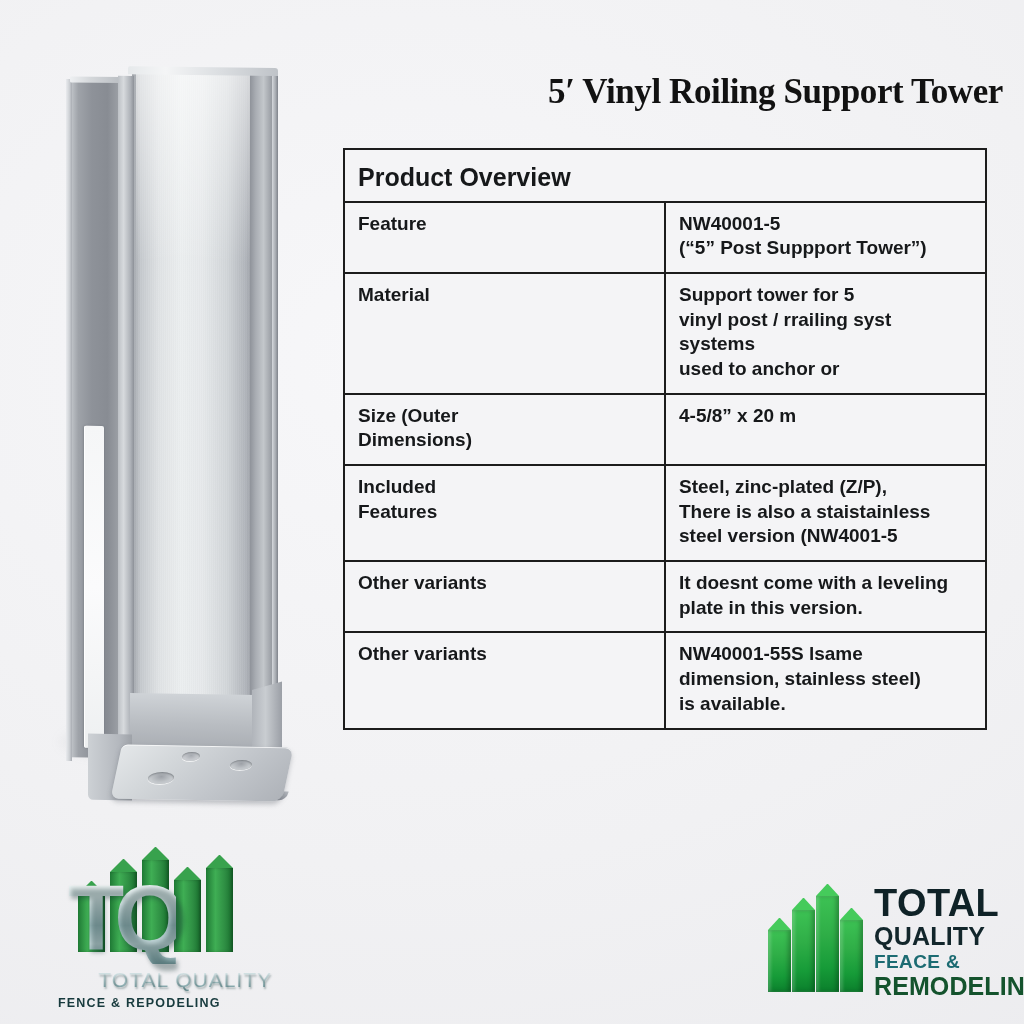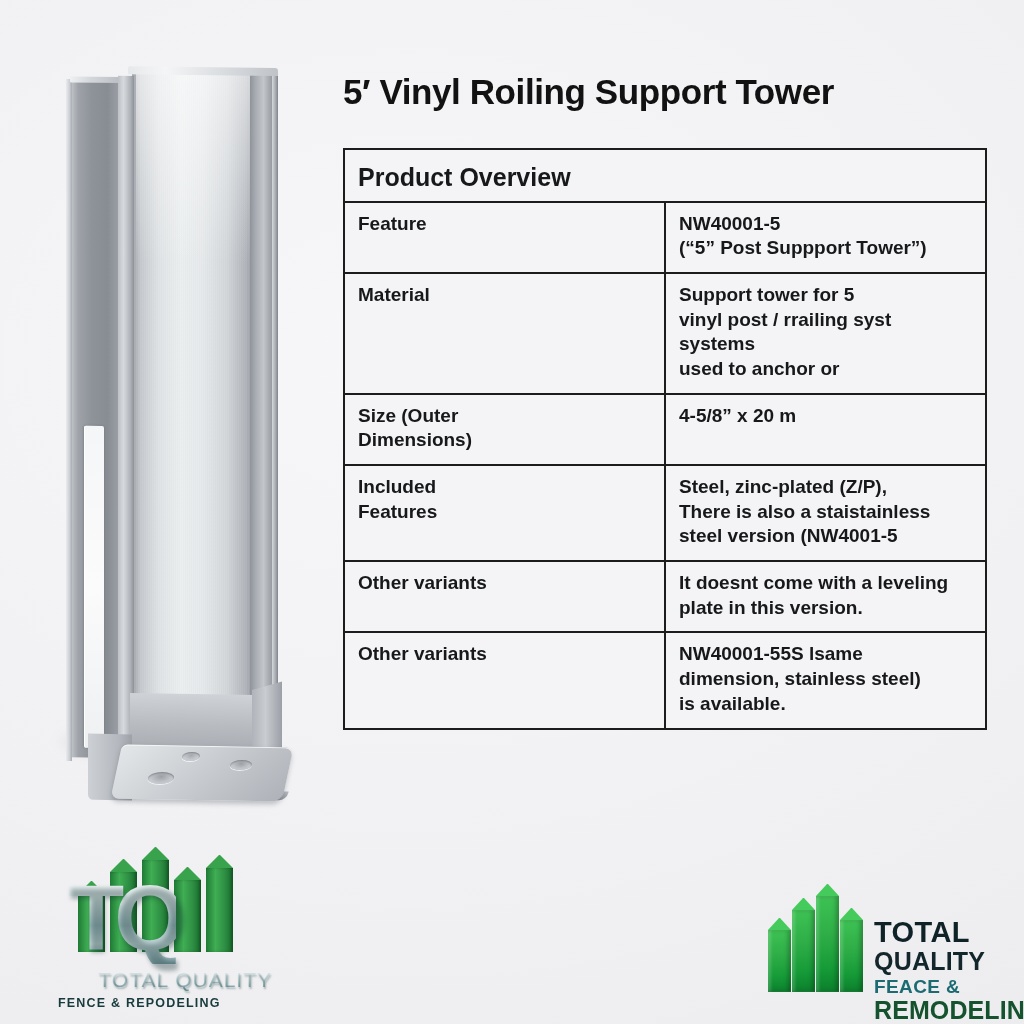--- a/index.html
+++ b/index.html
@@ -312,21 +312,22 @@
   .title {
     position: absolute;
     left: 343px;
     top: 72px;
     width: 660px;
     font-size: 35px;
     font-weight: 700;
     color: #121212;
     letter-spacing: -0.4px;
     z-index: 3;
-    font-family: Liberation Sans, sans-serif;
+    font-family: Liberation Serif, serif;
+    text-align: right;
   }
 
   
   .spec-table {
     position: absolute;
     left: 343px;
     top: 148px;
     width: 644px;
     border-collapse: collapse;
     table-layout: fixed;
@@ -447,21 +448,21 @@
     border-left: 11.5px solid transparent;
     border-right: 11.5px solid transparent;
     border-bottom: 12px solid #45cb5b;
   }
   .lr-pick.q1 { left: 2px;  height: 62px; }
   .lr-pick.q2 { left: 26px; height: 82px; }
   .lr-pick.q3 { left: 50px; height: 96px; }
   .lr-pick.q4 { left: 74px; height: 72px; }
 
   .lr-text { position: absolute; left: 108px; top: 0px; width: 146px; }
-  .lr-l1 { font-size: 29px; font-weight: 700; letter-spacing: .4px; color: #0f2227; line-height: 1.02; margin-top: 34px; }
+  .lr-l1 { font-size: 38px; font-weight: 700; letter-spacing: .4px; color: #0f2227; line-height: 1.02; }
   .lr-l2 { font-size: 25px; font-weight: 700; letter-spacing: .2px; color: #12262b; line-height: 1.06; }
   .lr-l3 { font-size: 19px; font-weight: 700; letter-spacing: .4px; color: #1c6b72; line-height: 1.12; margin-top: 2px; }
   .lr-l4 { font-size: 25px; font-weight: 700; letter-spacing: .1px; color: #14532d; line-height: 1.08; }
 </style>
 </head>
 <body>
 
 <div class="page-bg"></div>
 
 <div class="product-area">

